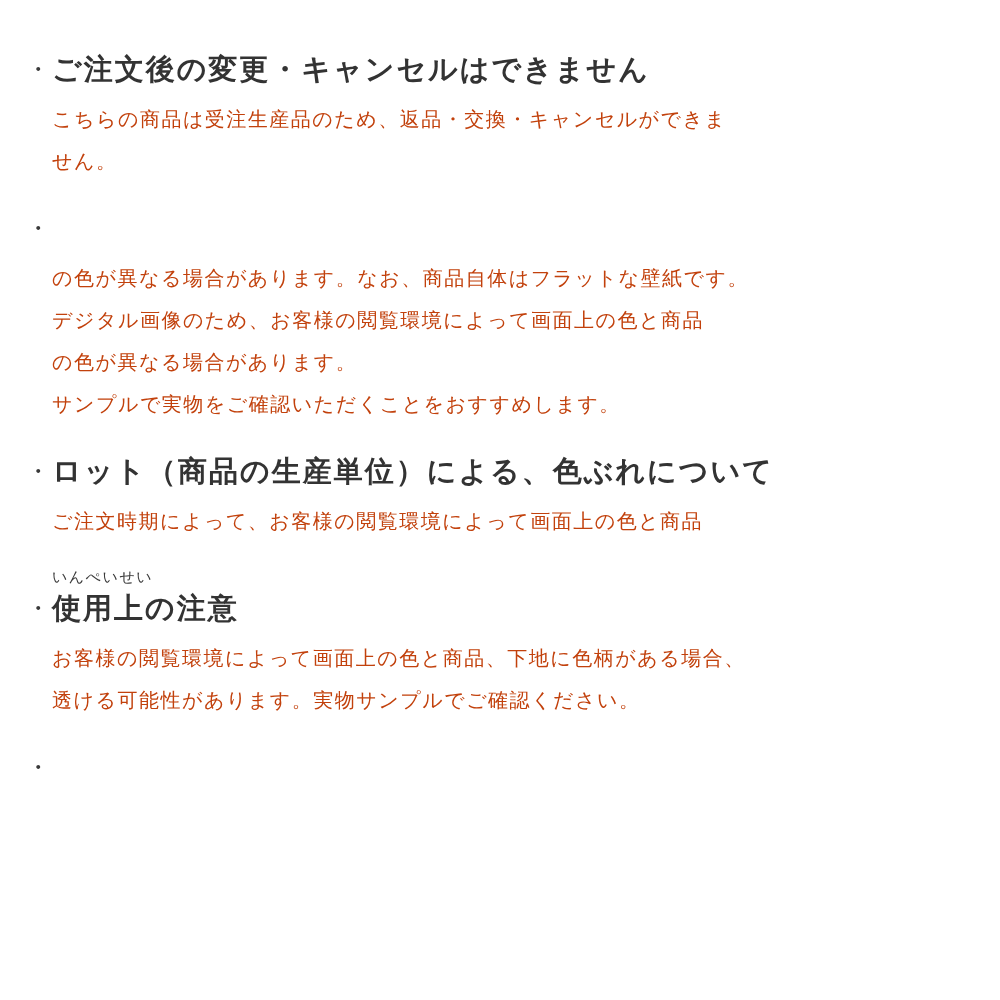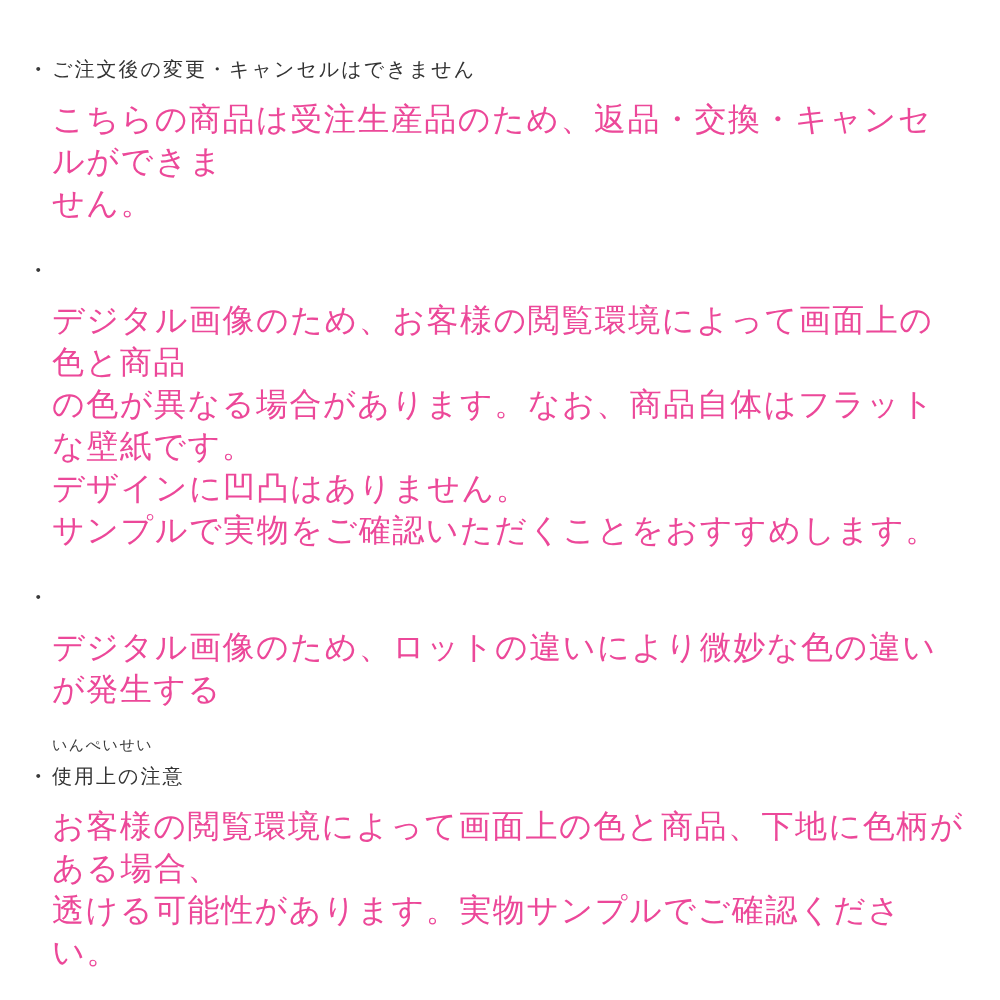--- a/index.html
+++ b/index.html
@@ -31,71 +31,72 @@
   }
   .bullet {
     flex: none;
     width: 24px;
     font-size: 20px;
     line-height: 42px;
     font-weight: bold;
     color: #3a3a3a;
   }
   .heading-text {
-    font-size: 20px;
+    font-size: 29px;
     line-height: 42px;
-    font-weight: normal;
+    font-weight: bold;
     letter-spacing: 2px;
     color: #333333;
   }
   .furigana {
     padding-left: 24px;
     margin-top: 0;
     font-size: 15px;
     line-height: 20px;
     letter-spacing: 1.5px;
     color: #3a3a3a;
   }
   .body-line {
     padding-left: 24px;
-    font-size: 32px;
+    font-size: 20px;
     line-height: 42px;
     letter-spacing: 1.5px;
-    color: #ec4899;
+    color: #c2410c;
   }
 </style>
 </head>
 <body>
 
 <div class="page">
 
   <div class="section">
     <div class="heading-row">
       <span class="bullet">・</span>
       <span class="heading-text">ご注文後の変更・キャンセルはできません</span>
     </div>
     <div class="body-line">こちらの商品は受注生産品のため、返品・交換・キャンセルができま</div>
     <div class="body-line">せん。</div>
   </div>
 
   <div class="section">
     <div class="heading-row">
       <span class="bullet">・</span>
     </div>
+    <div class="body-line">の色が異なる場合があります。なお、商品自体はフラットな壁紙です。</div>
     <div class="body-line">デジタル画像のため、お客様の閲覧環境によって画面上の色と商品</div>
-    <div class="body-line">の色が異なる場合があります。なお、商品自体はフラットな壁紙です。</div>
-    <div class="body-line">デザインに凹凸はありません。</div>
+    <div class="body-line">の色が異なる場合があります。</div>
     <div class="body-line">サンプルで実物をご確認いただくことをおすすめします。</div>
   </div>
 
   <div class="section">
     <div class="heading-row">
       <span class="bullet">・</span>
+      <span class="heading-text">ロット（商品の生産単位）による、色ぶれについて</span>
     </div>
-    <div class="body-line">デジタル画像のため、ロットの違いにより微妙な色の違いが発生する</div>
+    <div class="body-line">ご注文時期によって、お客様の閲覧環境によって画面上の色と商品</div>
   </div>
 
   <div class="section">
     <div class="furigana">いんぺいせい</div>
     <div class="heading-row">
       <span class="bullet">・</span>
       <span class="heading-text">使用上の注意</span>
     </div>
     <div class="body-line">お客様の閲覧環境によって画面上の色と商品、下地に色柄がある場合、</div>
     <div class="body-line">透ける可能性があります。実物サンプルでご確認ください。</div>

